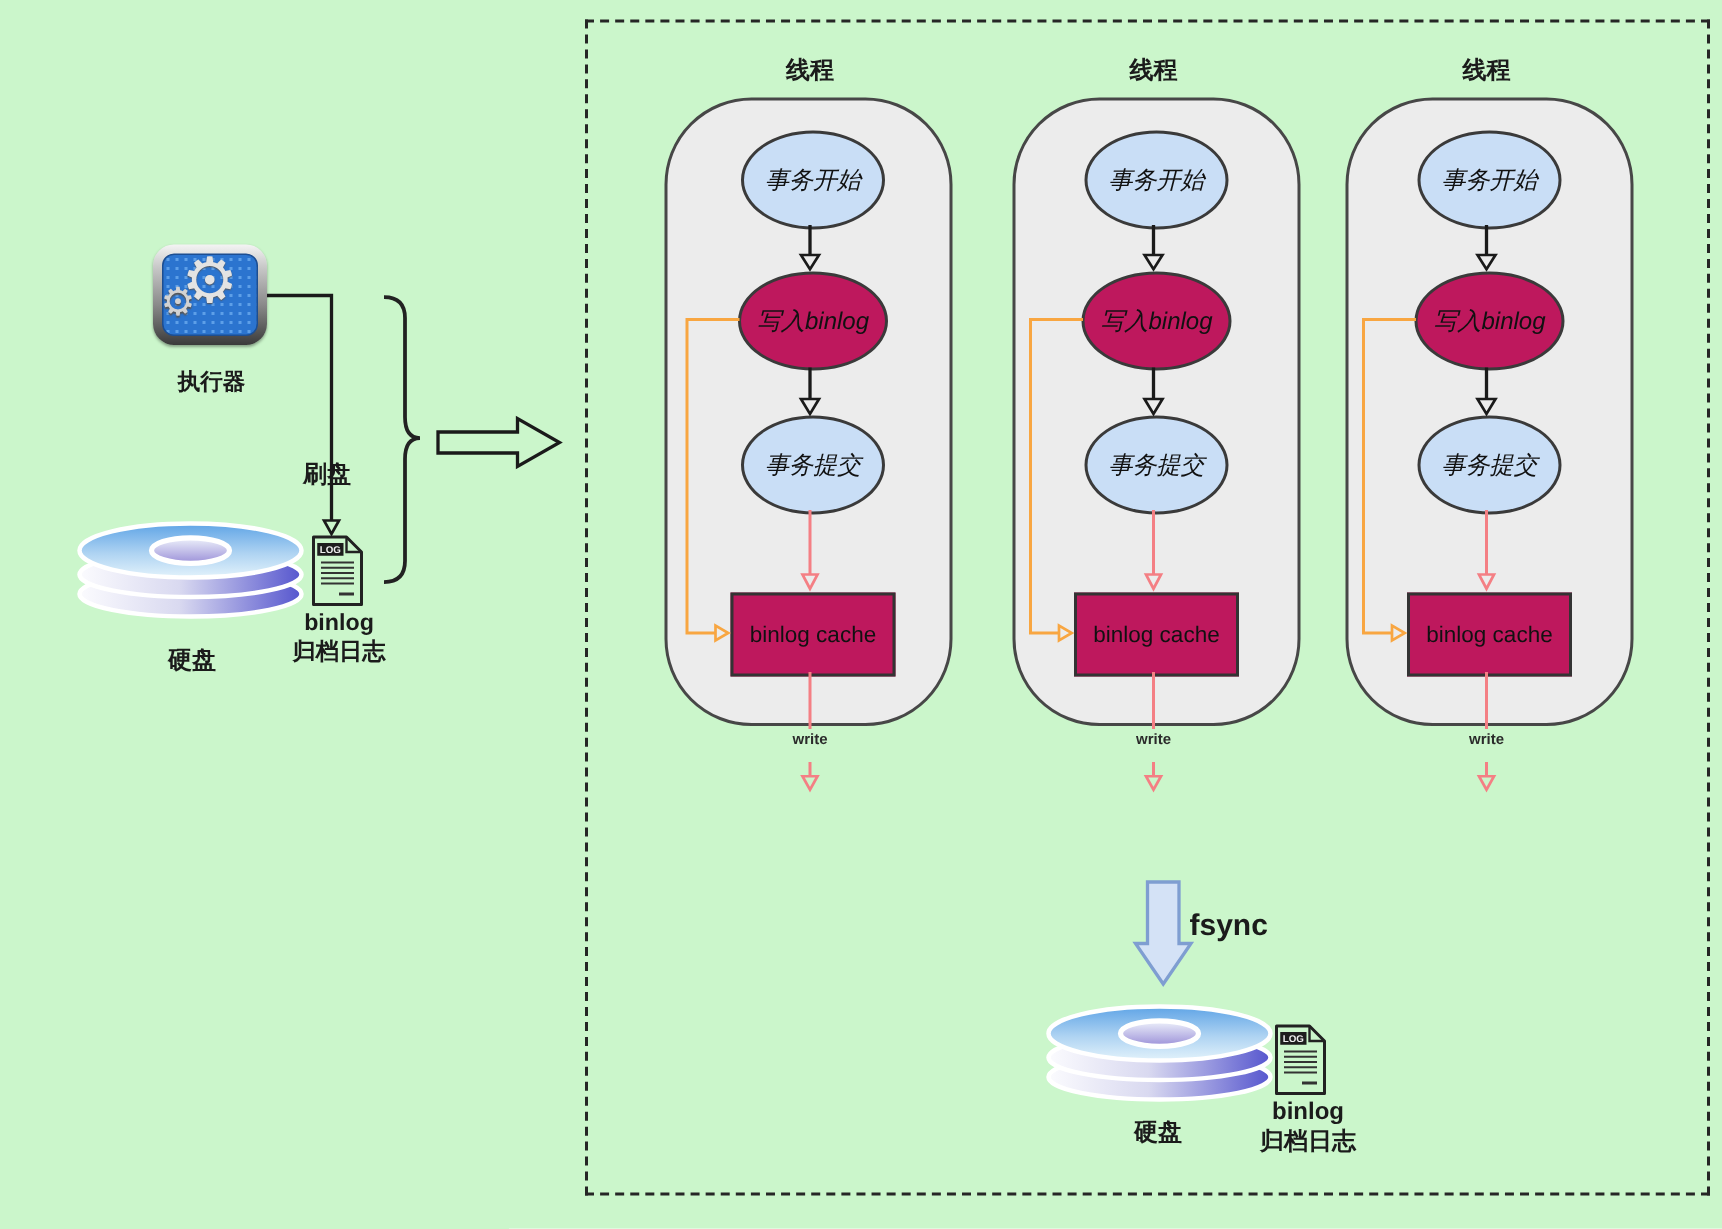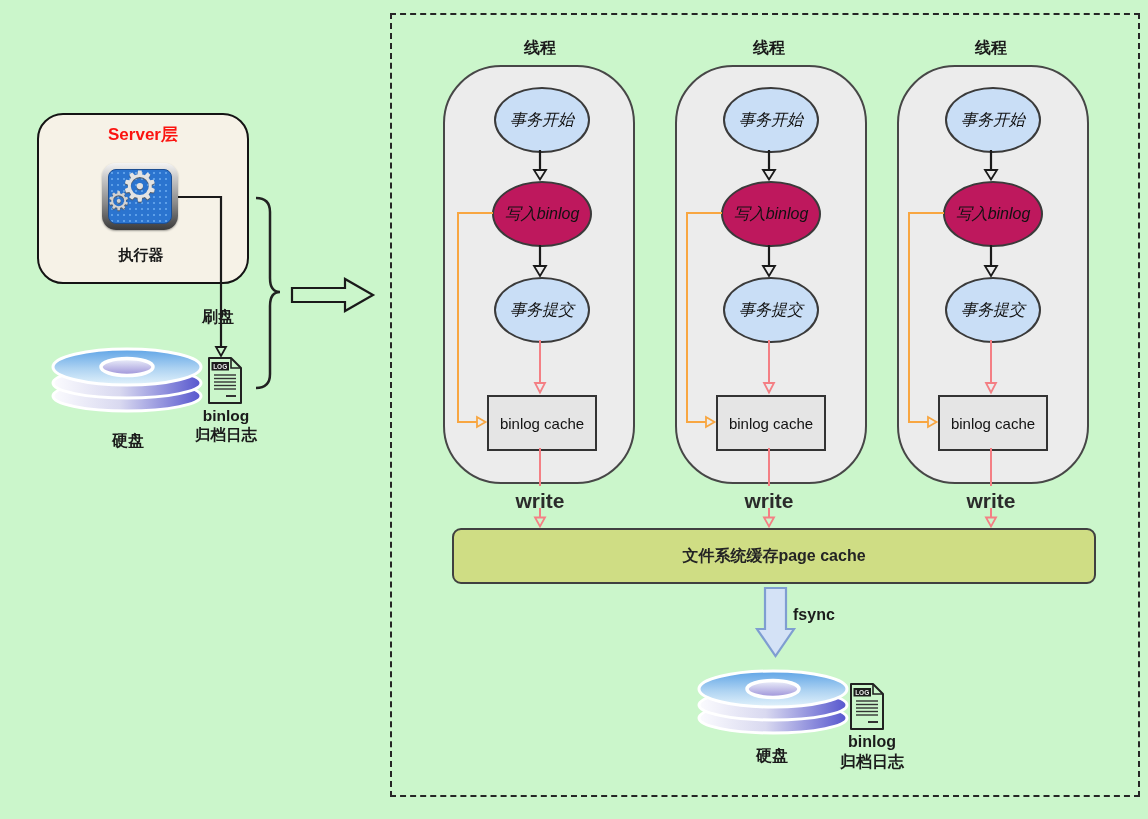--- a/index.html
+++ b/index.html
@@ -56,44 +56,41 @@
 
   .ellipse {
     position:absolute; border:2.5px solid #3a3a3a; border-radius:50%;
     display:flex; align-items:center; justify-content:center;
     font-size:16px; color:#111;font-style:italic;
   }
   .blue-fill { background:#c9def6; }
   .orange-fill { background:#be185d; }
   .cache-rect {
     position:absolute; top:395px; width:106px; height:52px;
-    background:#e5e5e5; border:2.5px solid #333;
+    background:#be185d; border:2.5px solid #333;
     display:flex; align-items:center; justify-content:center; font-size:15px; color:#111;
   }
   .col-title { top:38px; width:90px; font-size:16px; }
-  .write-lbl { top:488px; width:80px; font-size:21px; color:#2b2b2b;text-align:center; }
+  .write-lbl { top:488px; width:80px; font-size:10px; color:#2b2b2b;text-align:center; }
 
   
   .page-cache-bar {
     position:absolute; left:452px; top:528px; width:640px; height:52px;
     background:#cfdd84; border:2.5px solid #404040; border-radius:9px;
     display:flex; align-items:center; justify-content:center;
     font-size:16px; font-weight:bold; color:#242424;
   }
 
   svg.overlay { position:absolute; left:0; top:0; pointer-events:none; z-index:5; }
 </style>
 </head>
 <body>
 
 <div class="canvas">
 
-  <div class="server-box">
-    <div class="server-title">Server层</div>
-  </div>
   <div class="gear-outer">
     <div class="gear-inner">
       <span class="gear-big">⚙</span>
       <span class="gear-small">⚙</span>
     </div>
   </div>
   <div class="exec-label lbl" style="left:61px; top:246px; width:160px;">执行器</div>
 
   <div class="lbl" style="left:194px; top:307px; width:48px; font-size:16px;">刷盘</div>
 
@@ -123,23 +120,22 @@
   <div class="lbl write-lbl" style="left:729px;">write</div>
 
   <div class="lbl col-title" style="left:946px;">线程</div>
   <div class="thread-box tb-3"></div>
   <div class="ellipse blue-fill" style="left:945px; top:87px;  width:92px; height:62px;">事务开始</div>
   <div class="ellipse orange-fill" style="left:943px; top:181px; width:96px; height:62px;">写入binlog</div>
   <div class="ellipse blue-fill" style="left:945px; top:277px; width:92px; height:62px;">事务提交</div>
   <div class="cache-rect" style="left:938px;">binlog cache</div>
   <div class="lbl write-lbl" style="left:951px;">write</div>
 
-  <div class="page-cache-bar">文件系统缓存page cache</div>
-
-  <div class="lbl" style="left:793px; top:605px; width:70px; font-size:16px; text-align:left;">fsync</div>
+
+  <div class="lbl" style="left:793px; top:605px; width:70px; font-size:20px; text-align:left;">fsync</div>
 
   <div class="lbl" style="left:732px; top:746px; width:80px; font-size:16px;">硬盘</div>
   <div class="lbl" style="left:822px; top:732px; width:100px; font-size:16px;">
     <div>binlog</div>
     <div>归档日志</div>
   </div>
 
   <svg class="overlay" width="1148" height="819" viewBox="0 0 1148 819">
     <defs>
       <linearGradient id="gTop" x1="0" y1="0" x2="0" y2="1">

